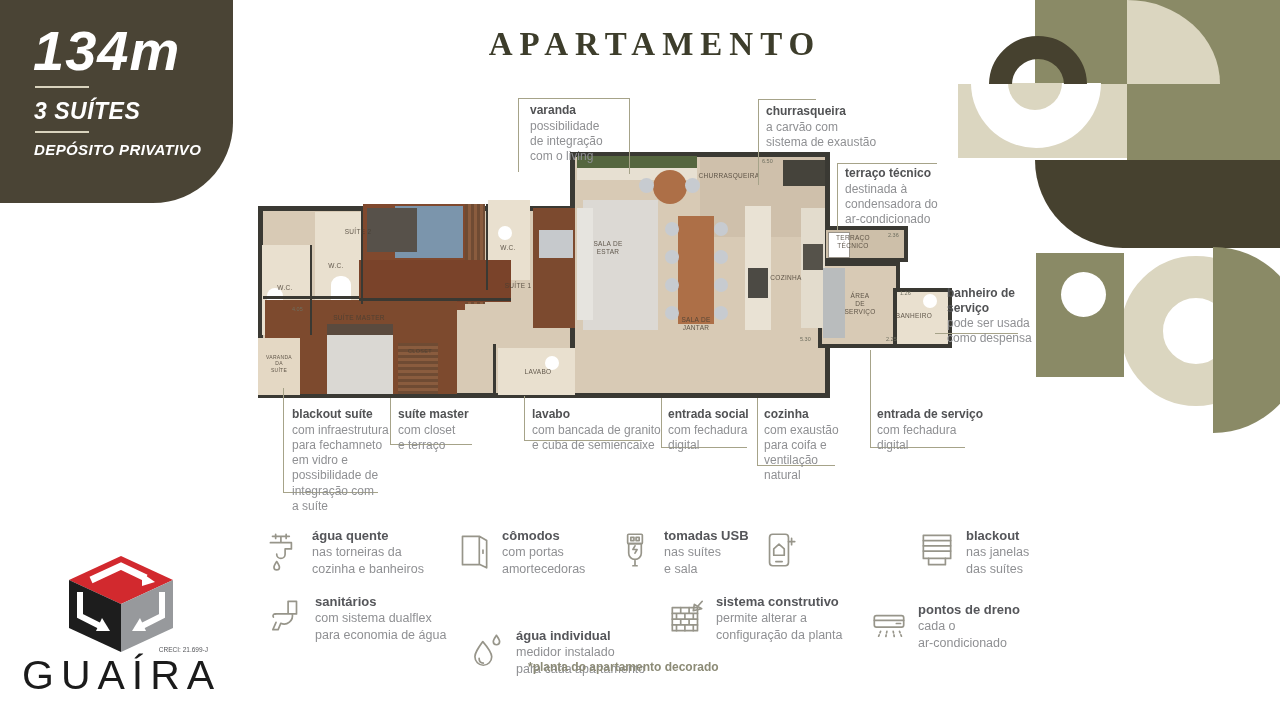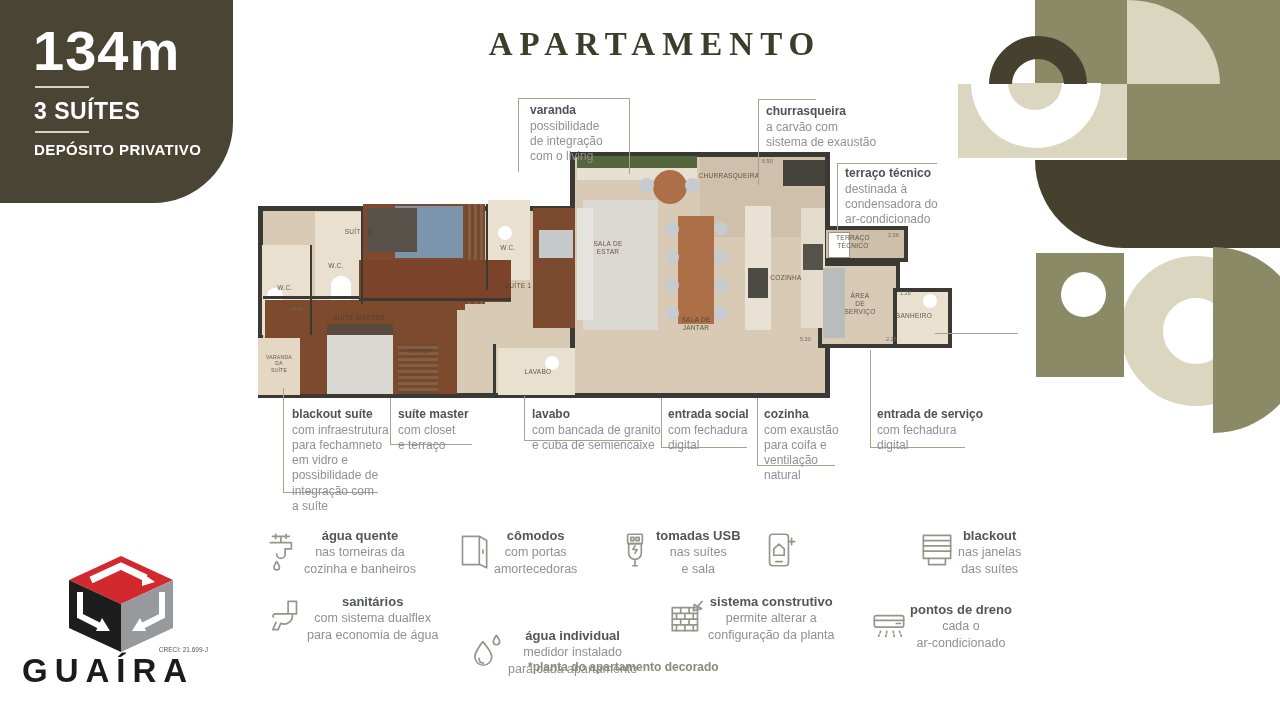--- a/index.html
+++ b/index.html
@@ -1,51 +1,51 @@
 <!DOCTYPE html>
 <html><head>
 <meta charset="utf-8">
 <style>
   html,body{margin:0;padding:0;background:#fff;}
   #canvas{position:relative;width:1280px;height:720px;background:#fff;overflow:hidden;
           font-family:"Liberation Sans",sans-serif;}
   .abs{position:absolute;}
   .ln{position:absolute;background:#A6A389;}
   
-  #badge{left:0;top:0;width:233px;height:203px;background:#4A4435;border-radius:0 0 80px 0;color:#fff;}
+  #badge{left:0;top:0;width:233px;height:203px;background:#4A4435;border-radius:0 0 80px 0;color:#fff;font-style:italic;}
   .badge-area{position:absolute;left:33px;top:18px;font-size:56px;font-weight:bold;letter-spacing:1px;}
   .badge-rule{position:absolute;left:35px;width:54px;height:2px;background:#D9D3BD;}
   .badge-suites{position:absolute;left:34px;top:98px;font-size:23px;font-weight:bold;letter-spacing:.5px;}
   .badge-dep{position:absolute;left:34px;top:141px;font-size:15px;font-weight:bold;letter-spacing:.4px;}
   
   #title{left:455px;top:26px;width:400px;text-align:center;font-family:"Liberation Serif",serif;
          font-size:33px;font-weight:bold;letter-spacing:7px;color:#3D3D2B;}
   
   .callout{position:absolute;}
   .c-title{font-size:12px;font-weight:bold;color:#515254;line-height:1.22;white-space:pre-line;}
   .c-desc{font-size:12px;color:#8F9093;line-height:1.27;white-space:pre-line;margin-top:1px;}
   
-  .feature{position:absolute;display:flex;gap:0;text-align:center;}
+  .feature{position:absolute;display:flex;gap:8px;}
   .f-icon{flex:0 0 auto;width:42px;height:44px;}
   .f-title{font-size:13px;font-weight:bold;color:#55565A;line-height:1.25;}
   .f-desc{font-size:12.5px;color:#8F9093;line-height:1.3;white-space:pre-line;}
   
   #plan{left:255px;top:148px;width:705px;height:262px;}
   .blk{position:absolute;background:#D8CAB5;border:5px solid #3A3933;box-sizing:border-box;}
   .annex{position:absolute;background:#CDBFA9;border:4px solid #3A3933;box-sizing:border-box;}
   .fur{position:absolute;}
   .room-label{position:absolute;font-size:6.5px;letter-spacing:.3px;color:rgba(72,62,50,.85);
               text-align:center;white-space:pre-line;line-height:1.25;}
   .dim{position:absolute;font-size:5.5px;color:#6E6E5F;}
   .slats{background:repeating-linear-gradient(90deg,#6F4B33 0 3px,#8a5c3e 3px 6px);}
   .slats-h{background:repeating-linear-gradient(0deg,#6F4B33 0 3px,#8a5c3e 3px 6px);}
   
   .olive{background:#8A8A66;} .dark{background:#46412F;} .cream{background:#DBD6C0;}
   
-  #brand-word{left:22px;top:652px;width:196px;text-align:left;font-size:33px;font-weight:bold;
+  #brand-word{left:22px;top:652px;width:196px;text-align:left;font-size:41px;font-weight:normal;
               letter-spacing:7px;color:#1B1B1B;}
   #brand-creci{left:138px;top:646px;width:70px;font-size:6.5px;color:#55565A;text-align:right;}
   #footnote{left:528px;top:660px;font-size:12px;font-weight:bold;color:#8C8B76;}
 </style>
 </head>
 <body>
 
 <div id="canvas">
 
   <div class="abs" id="badge">
@@ -199,20 +199,26 @@
     <div class="c-title">churrasqueira</div>
     <div class="c-desc">a carvão com
 sistema de exaustão</div>
   </div>
   <div class="callout" style="left:845px;top:166px;width:115px;">
     <div class="c-title">terraço técnico</div>
     <div class="c-desc">destinada à
 condensadora do
 ar-condicionado</div>
   </div>
+  <div class="callout" style="left:947px;top:286px;width:90px;">
+    <div class="c-title">banheiro de
+serviço</div>
+    <div class="c-desc">pode ser usada
+como despensa</div>
+  </div>
   <div class="callout" style="left:292px;top:407px;width:105px;">
     <div class="c-title">blackout suíte</div>
     <div class="c-desc">com infraestrutura
 para fechamneto
 em vidro e
 possibilidade de
 integração com
 a suíte</div>
   </div>
   <div class="callout" style="left:398px;top:407px;width:85px;">

